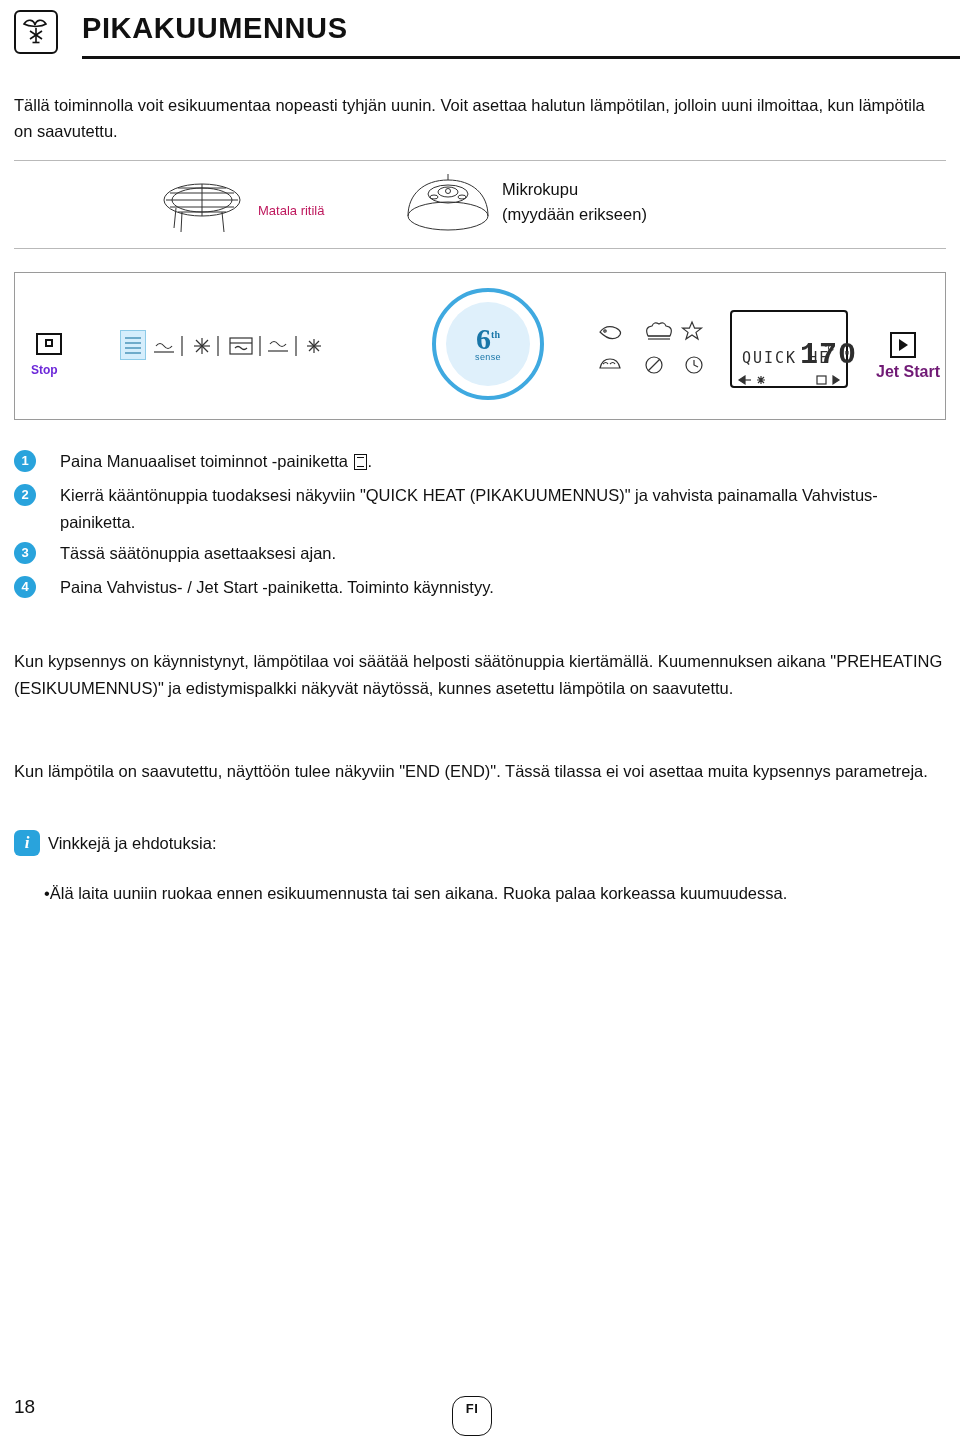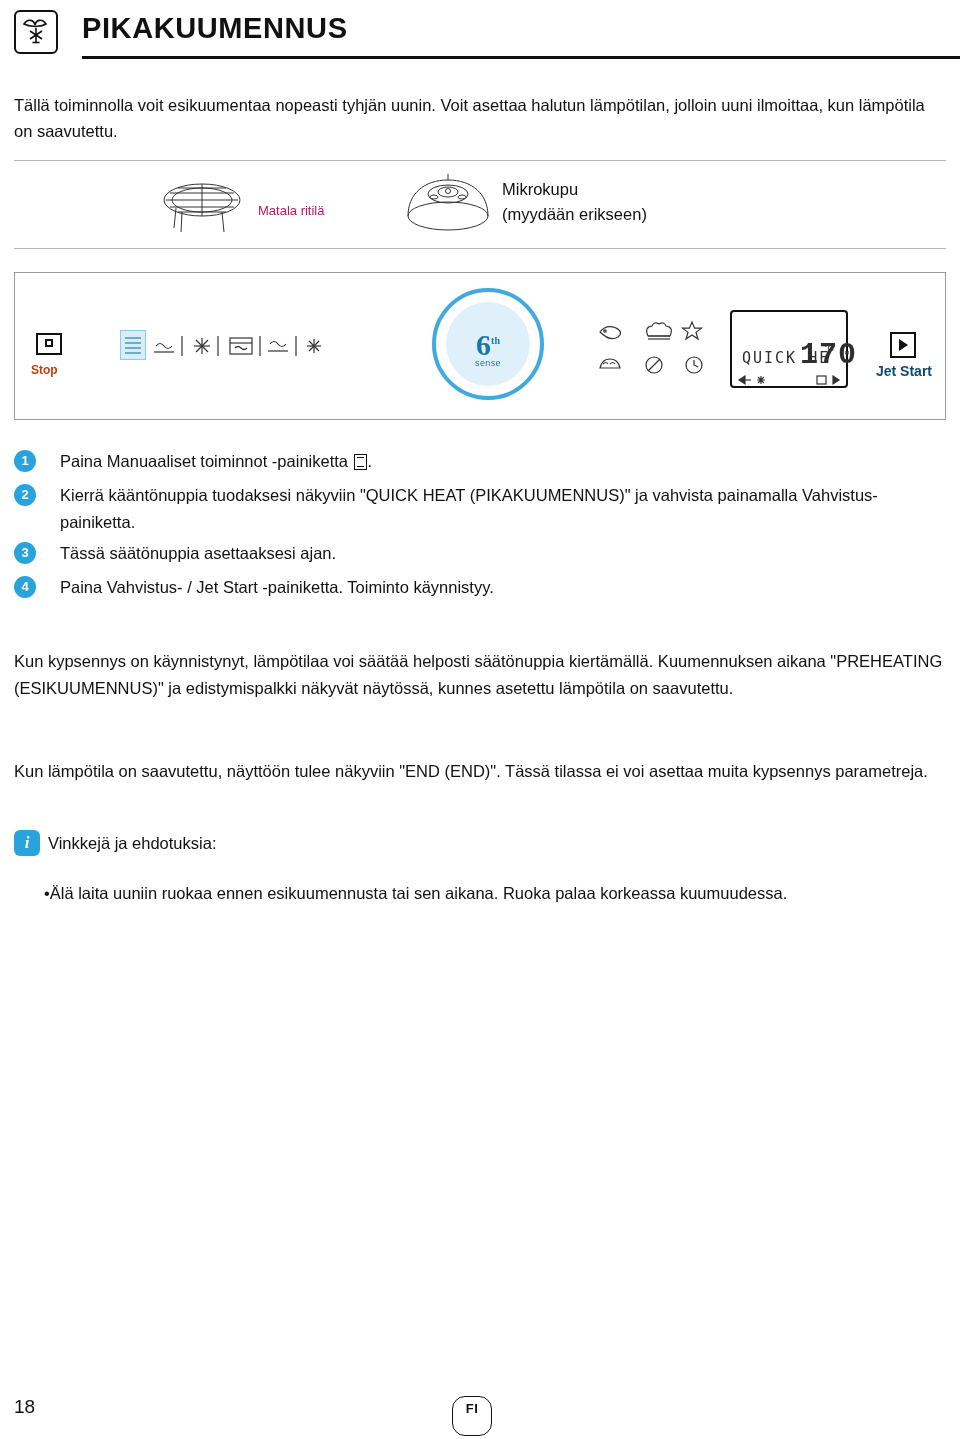--- a/index.html
+++ b/index.html
@@ -158,29 +158,29 @@
     border: 2px solid #111;
     box-sizing: border-box;
     margin: 4px auto;
   }
   .panel-stop-label {
     position: absolute;
     left: 31px;
     top: 363px;
     font-size: 12px;
     font-weight: bold;
-    color: #c2410c;
+    color: #6d28d9;
   }
   .panel-jet-label {
     position: absolute;
     left: 876px;
     top: 363px;
-    font-size: 14px;
-    font-weight: bold;
-    color: #0c4a6e;
+    font-size: 16px;
+    font-weight: bold;
+    color: #701a75;
   }
   .manual-btn {
     position: absolute;
     left: 120px;
     top: 330px;
     width: 26px;
     height: 30px;
     background: #d6eefc;
     border: 1px solid #8ecbe8;
     box-sizing: border-box;
@@ -218,21 +218,20 @@
     top: 320px;
     width: 52px;
     text-align: center;
     color: #1976a8;
   }
   .knob-6 {
     font-size: 30px;
     font-weight: bold;
     line-height: 30px;
     font-family: "Liberation Serif", serif;
-    margin-top: 6px;
   }
   .knob-th {
     font-size: 10px;
     vertical-align: super;
   }
   .knob-sense {
     font-size: 9px;
     letter-spacing: 0.4px;
     margin-top: -2px;
   }

